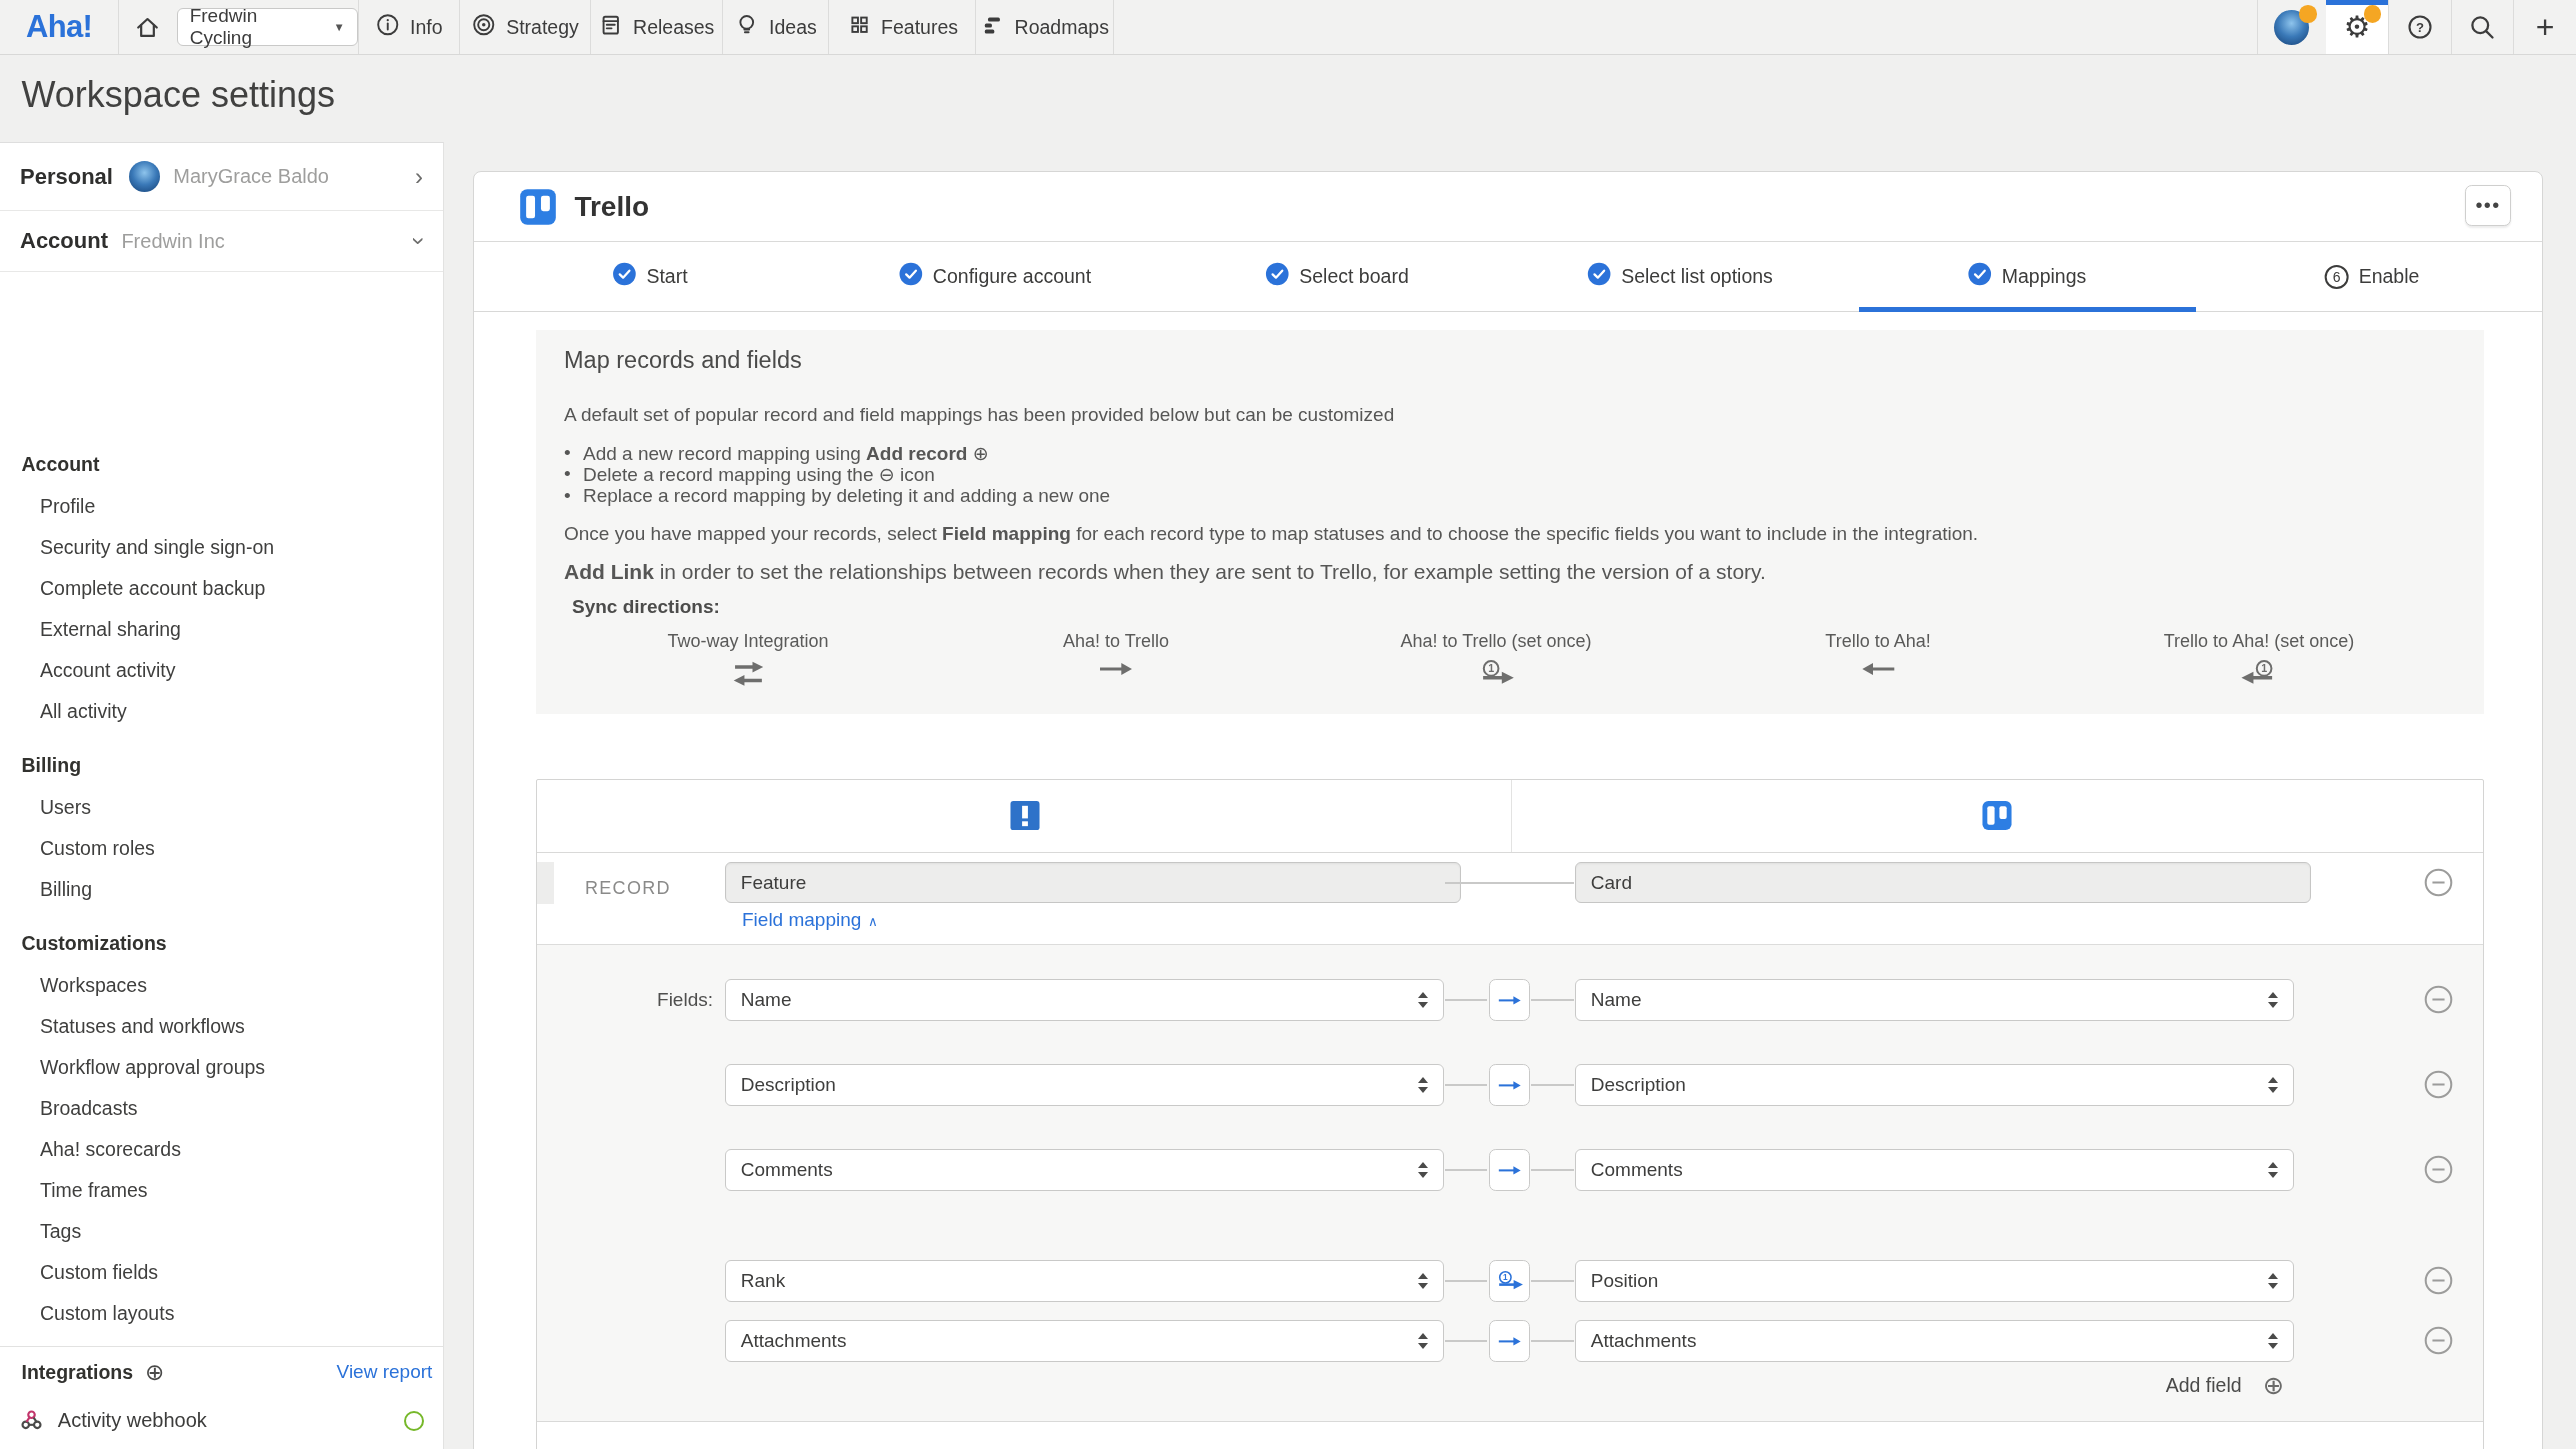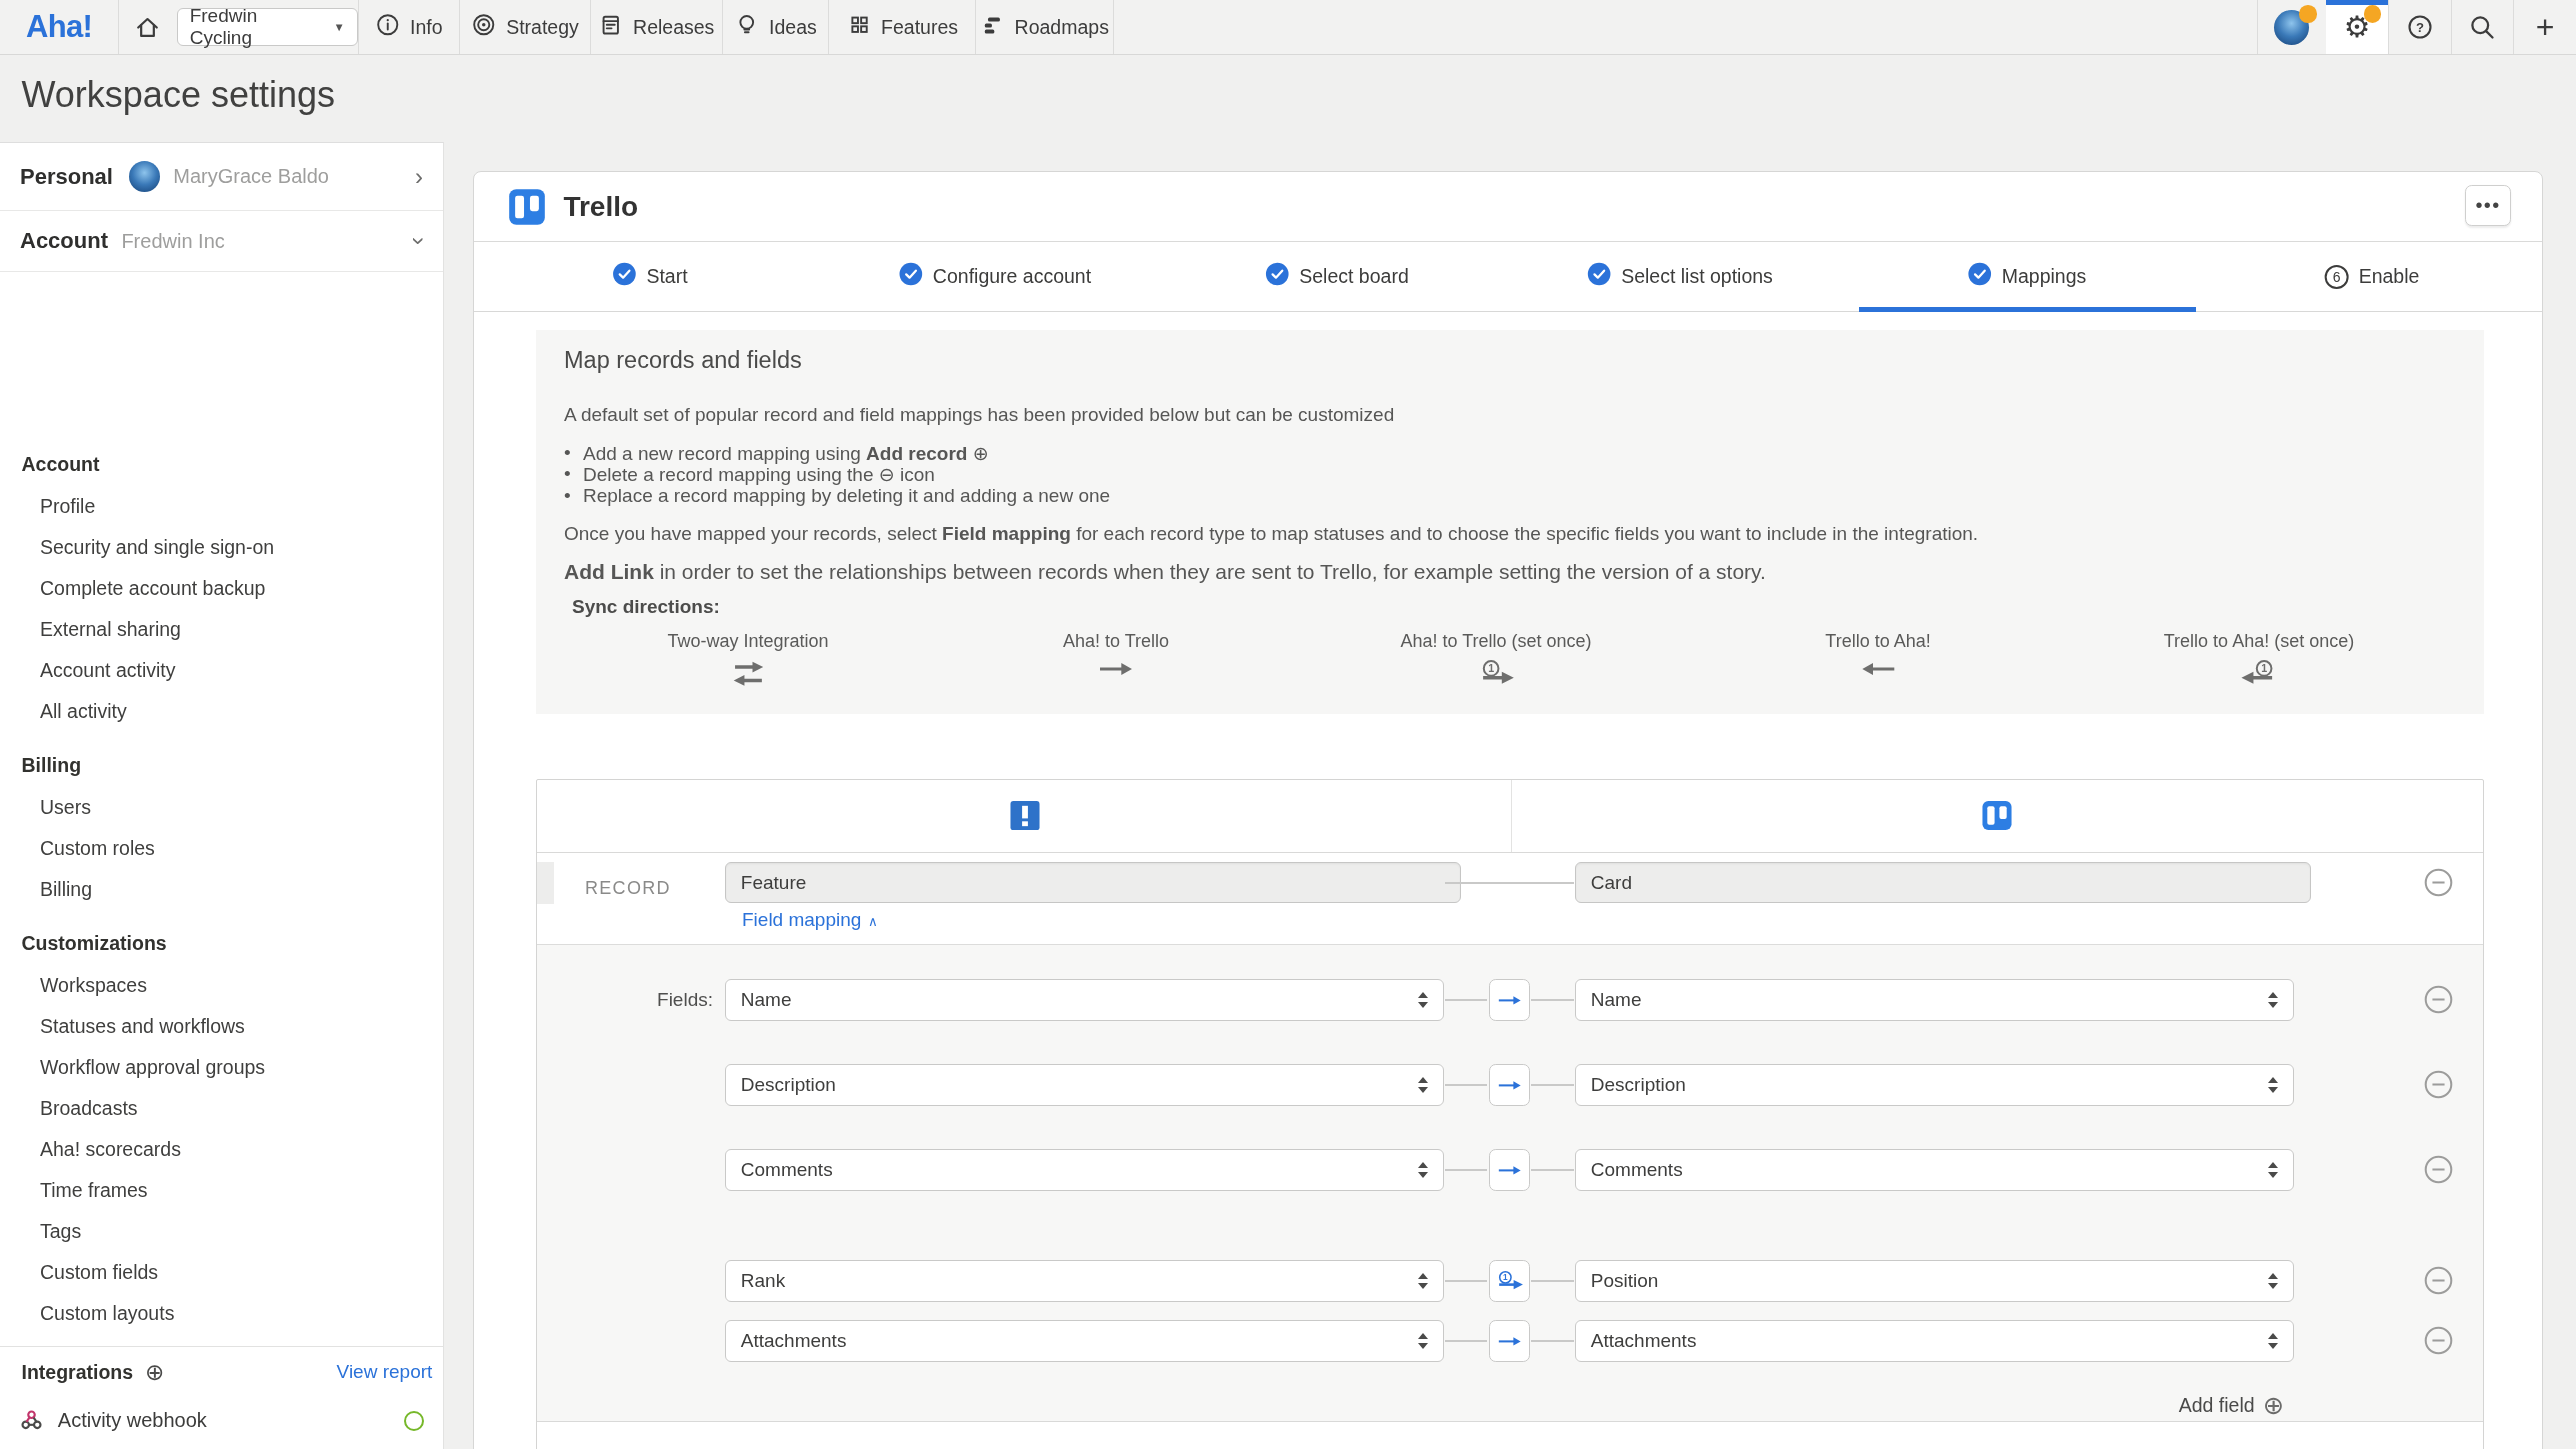--- a/index.html
+++ b/index.html
@@ -49,21 +49,21 @@
   #integrations-header{display:flex;align-items:center;padding:0 10.7px 0 21.5px;height:50px;}
   #integrations-header .h{font-size:19.5px;font-weight:700;color:#32322f;}
   .oplus{font-size:23px;color:#4a4a49;margin-left:12px;font-weight:400;}
   #view-report{margin-left:auto;font-size:19px;color:#2b72d9;}
   #webhook-row{display:flex;align-items:center;padding:0 19px 0 20px;height:47px;}
   #webhook-label{font-size:20px;color:#3c3c3b;margin-left:14.8px;}
   #webhook-status{margin-left:auto;width:16px;height:16px;border-radius:50%;border:2.7px solid #76b82a;}
   
   #card{position:absolute;left:473px;top:171px;width:2068px;height:1543px;background:#fff;
         border:1.3px solid #d6d6d5;border-radius:8px;}
-  #card-header{position:relative;height:69px;border-bottom:1.3px solid #dadad9;display:flex;align-items:center;}
+  #card-header{position:relative;height:69px;border-bottom:1.3px solid #dadad9;display:flex;align-items:center;padding-left:11px;}
   #trello-logo{margin-left:34px;}
   #card-title{font-size:28px;font-weight:700;color:#333;margin-left:17.4px;}
   #menu-btn{position:absolute;right:31px;top:13.4px;width:44px;height:39px;background:#fff;border:1.3px solid #cfcfce;
             border-radius:6.7px;box-shadow:0 1.3px 2px rgba(0,0,0,.08);display:flex;align-items:center;justify-content:center;
             font-size:20px;color:#444;letter-spacing:1.3px;}
   
   #stepper{position:relative;height:69px;border-bottom:1.3px solid #d8d8d7;}
   .step{position:absolute;top:0;height:100%;display:flex;align-items:center;gap:10px;transform:translateX(-50%);
         font-size:19.5px;color:#3c3c3b;white-space:nowrap;cursor:pointer;}
   .step-badge{width:24px;height:24px;border-radius:50%;border:2px solid #3c3c3b;display:flex;align-items:center;
@@ -100,21 +100,21 @@
   .frow{position:absolute;left:0;width:100%;height:42px;}
   .fields-label{position:absolute;left:54px;width:122px;text-align:right;font-size:19px;color:#4f4f4e;top:10px;}
   .sel{position:absolute;top:0;width:719px;height:42px;background:#fff;border:1.3px solid #c9c9c8;border-radius:6px;
        box-sizing:border-box;font-size:19px;color:#3e3e3d;display:flex;align-items:center;padding-left:14.8px;cursor:pointer;}
   .sel .stepper{position:absolute;right:14.8px;top:50%;transform:translateY(-50%);display:flex;flex-direction:column;gap:4px;}
   .tri-up{width:0;height:0;border-left:5.4px solid transparent;border-right:5.4px solid transparent;border-bottom:6.7px solid #4a4a49;}
   .tri-down{width:0;height:0;border-left:5.4px solid transparent;border-right:5.4px solid transparent;border-top:6.7px solid #4a4a49;}
   .mid-btn{position:absolute;top:0;width:41px;height:42px;background:#fff;border:1.3px solid #c9c9c8;border-radius:6.7px;
            box-sizing:border-box;display:flex;align-items:center;justify-content:center;cursor:pointer;}
   .minus-btn{position:absolute;width:31px;height:31px;cursor:pointer;}
-  #add-field{position:absolute;top:610px;right:199px;display:flex;align-items:center;gap:8px;
+  #add-field{position:absolute;top:590px;right:199px;display:flex;align-items:center;gap:21px;
              font-size:19.5px;color:#4a4a49;cursor:pointer;}
   #add-field .oplus{margin:0;font-size:25.5px;color:#6b6b6a;}
   .b{font-weight:700;}
 </style>
 </head>
 <body>
 
 <div id="topnav">
   <div class="nav-cell" id="logo">Aha!</div>
   <div class="nav-sep"></div>

